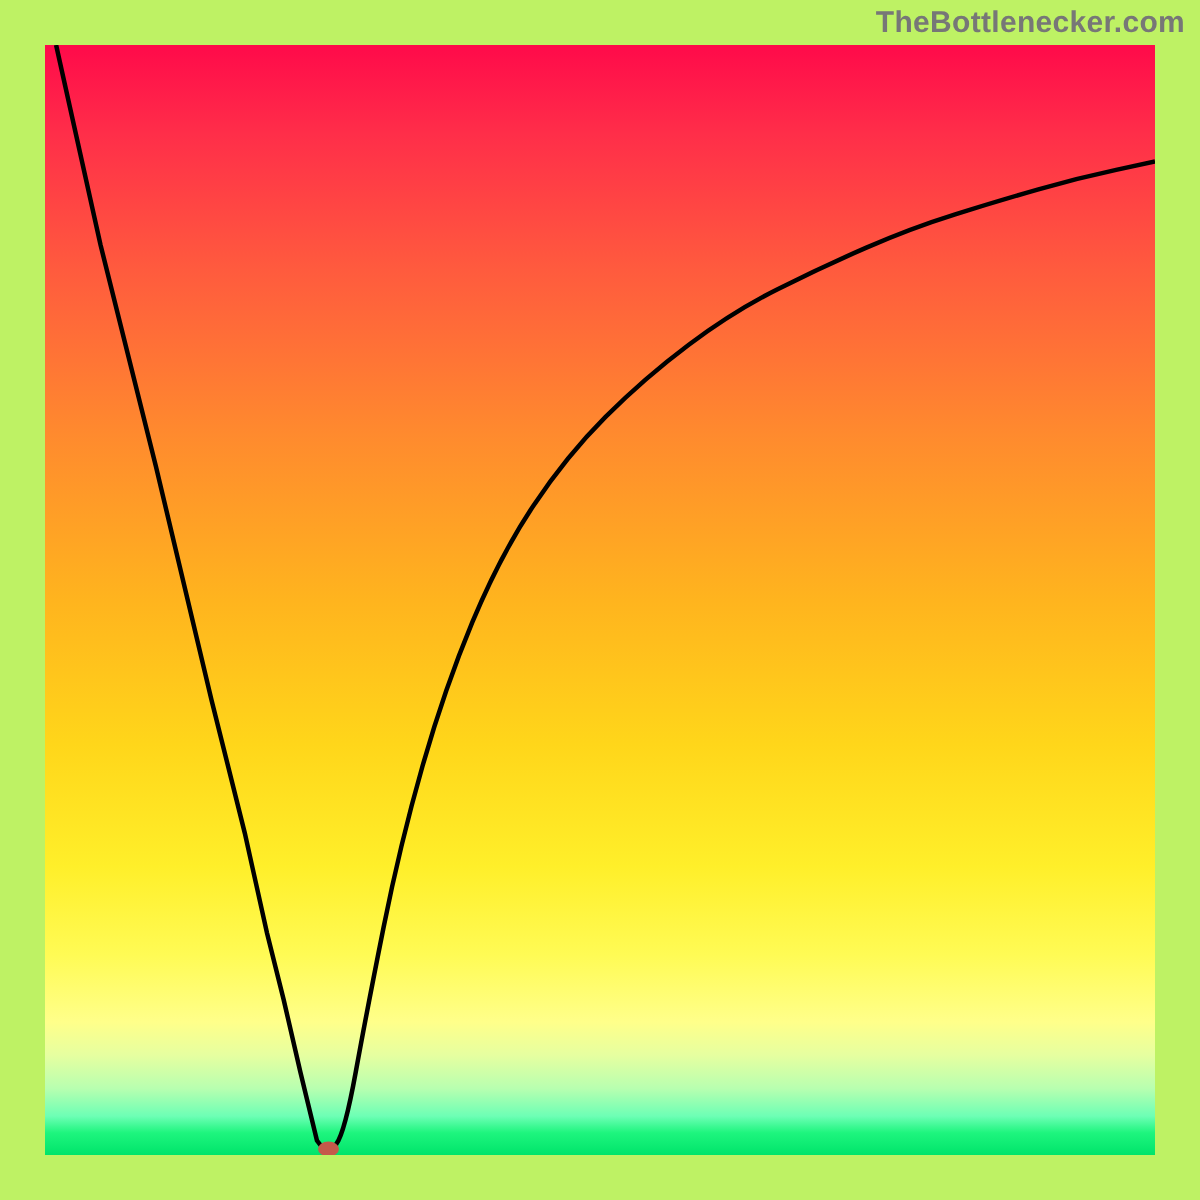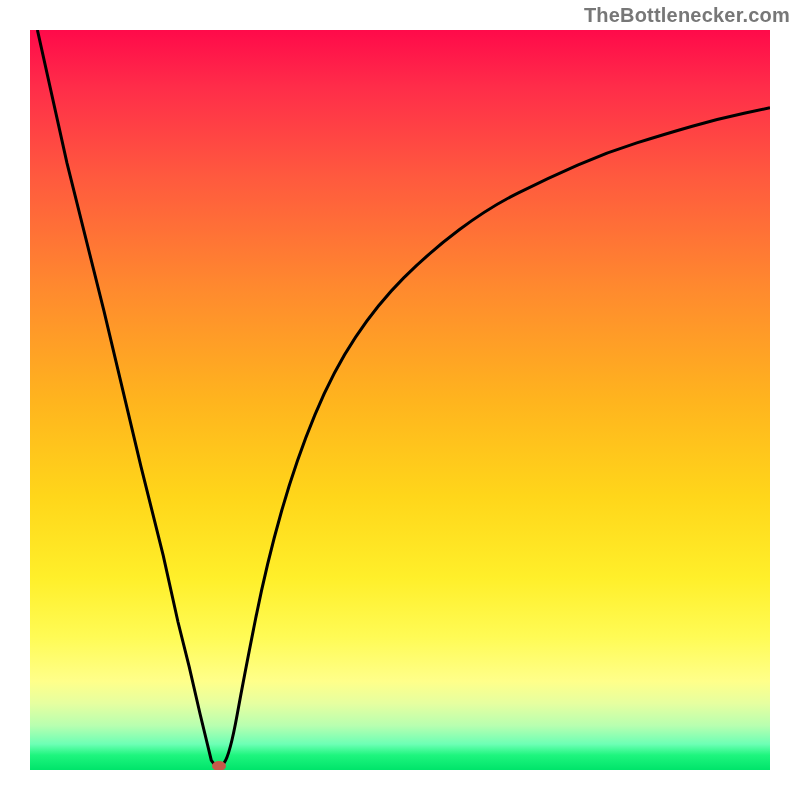--- a/index.html
+++ b/index.html
@@ -7,21 +7,21 @@
     padding: 0;
     width: 800px;
     height: 800px;
     background: #000;
     font-family: Arial, Helvetica, sans-serif;
   }
   .frame {
     position: relative;
     width: 800px;
     height: 800px;
-    background: #ffffff;
+    background: #bef264;
   }
   .attribution {
     position: absolute;
     top: 4px;
     right: 10px;
     color: #777;
     font-size: 20px;
     font-weight: 600;
     letter-spacing: 0.2px;
   }

